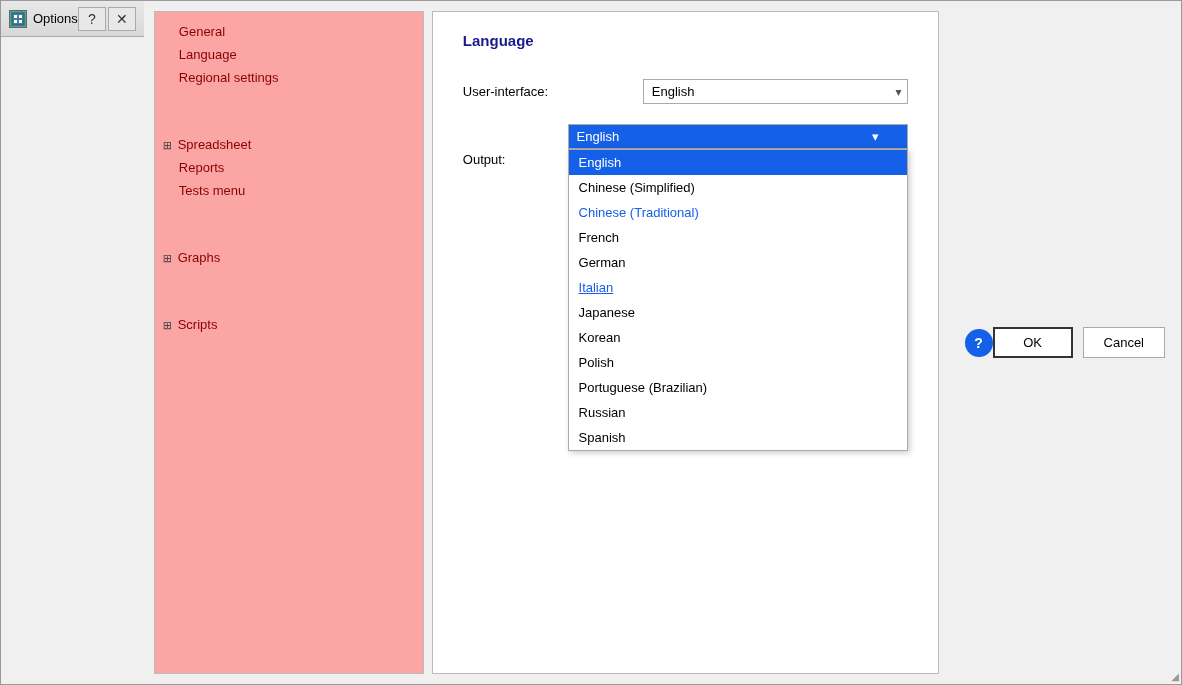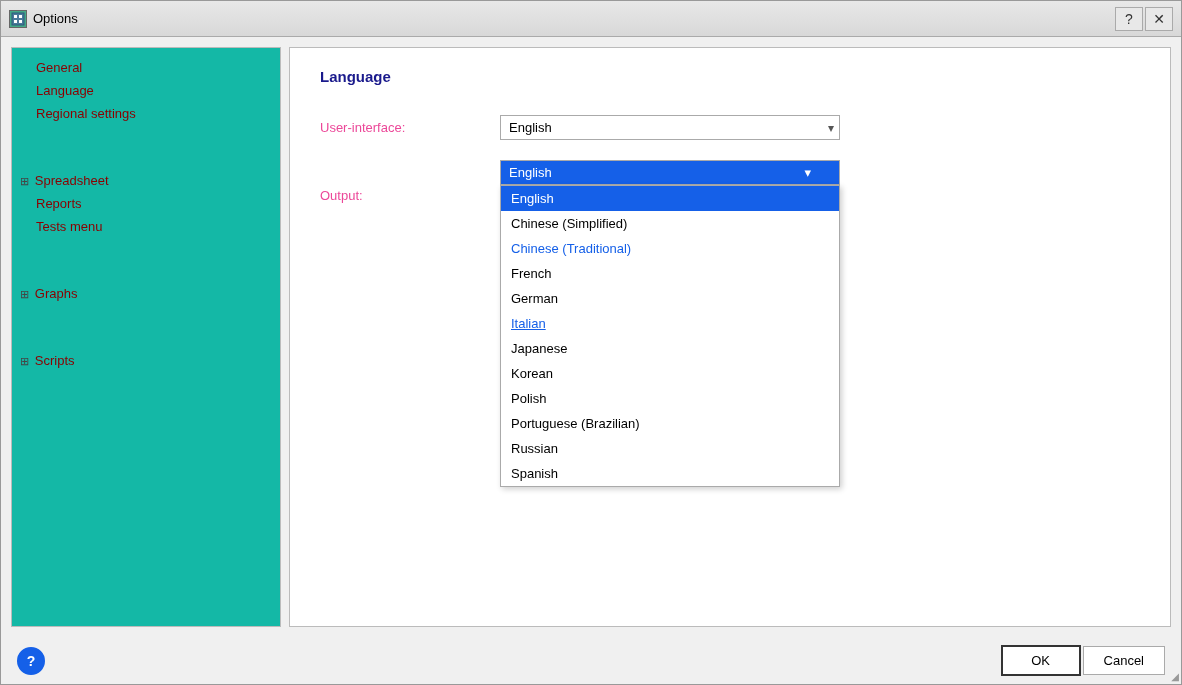--- a/index.html
+++ b/index.html
@@ -14,21 +14,20 @@
       min-height: 100vh;
     }
 
     .dialog-window {
       width: 1182px;
       height: 685px;
       background: #f0f0f0;
       border: 1px solid #999;
       box-shadow: 2px 2px 8px rgba(0,0,0,0.4);
       display: flex;
-      flex-direction: column;
       position: relative;
     }
 
     
     .title-bar {
       background: linear-gradient(to bottom, #e8e8e8, #d8d8d8);
       border-bottom: 1px solid #aaa;
       display: flex;
       align-items: center;
       padding: 6px 8px;
@@ -79,21 +78,21 @@
       display: flex;
       flex: 1;
       overflow: hidden;
       padding: 10px;
       gap: 8px;
     }
 
     
     .sidebar {
       width: 270px;
-      background: #14b8a6;
+      background: #fca5a5;
       border: 1px solid #bbb;
       flex-shrink: 0;
       overflow-y: auto;
       padding: 8px 0;
     }
 
     .sidebar-item {
       padding: 4px 12px 4px 20px;
       cursor: pointer;
       color: #8B0000;
@@ -137,21 +136,21 @@
     .form-row {
       display: flex;
       align-items: center;
       margin-bottom: 20px;
       position: relative;
     }
 
     .form-label {
       width: 180px;
       font-size: 13px;
-      color: #ec4899;
+      color: #000000;
     }
 
     .form-control-wrapper {
       position: relative;
       flex: 1;
       max-width: 340px;
     }
 
     .select-box {
       width: 100%;
@@ -240,22 +239,21 @@
       font-size: 14px;
       font-weight: bold;
       cursor: pointer;
       display: flex;
       align-items: center;
       justify-content: center;
     }
 
     .footer-right {
       display: flex;
-      gap: 2px;
-      align-items: center;
+      gap: 10px;
     }
 
     .dialog-btn {
       min-width: 80px;
       padding: 6px 20px;
       border: 1px solid #aaa;
       background: white;
       font-size: 13px;
       cursor: pointer;
       color: #000;

